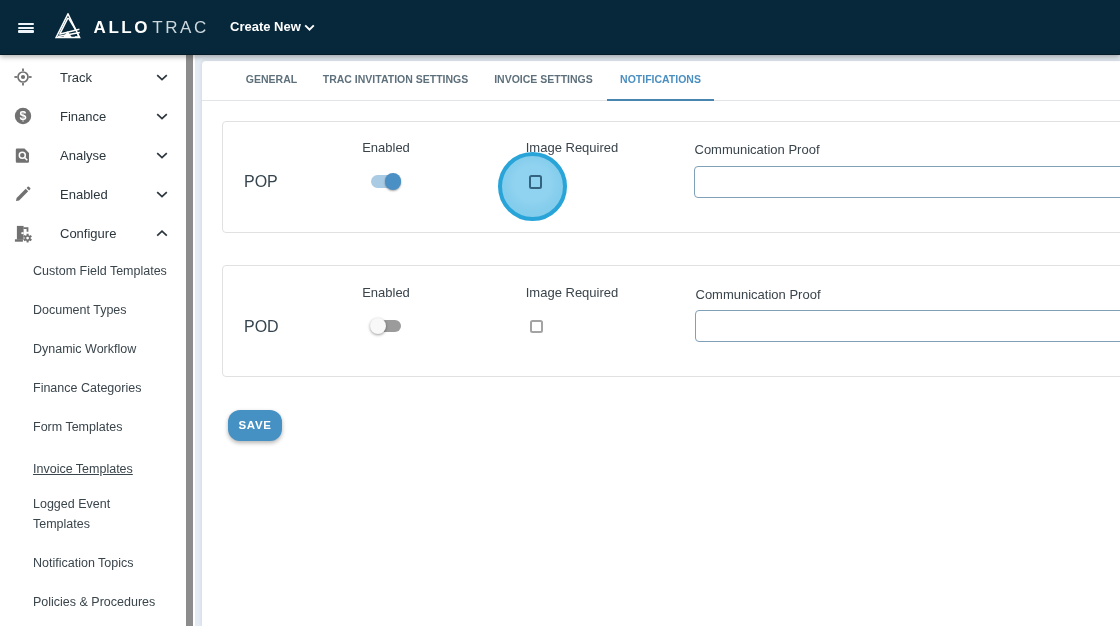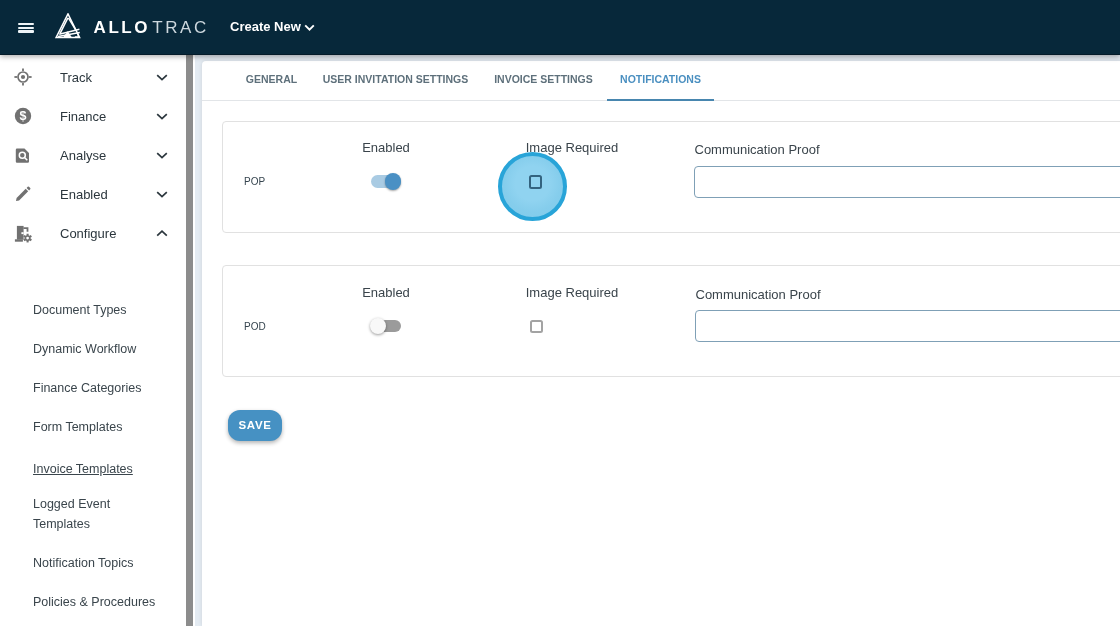--- a/index.html
+++ b/index.html
@@ -21,36 +21,36 @@
   .icon { position:absolute; left:14px; }
   
   #mainbg { position:absolute; left:194.5px; top:55px; width:925.5px; height:571px; background:#e4ebf2; }
   #paper { position:absolute; left:201.5px; top:61px; width:940px; height:565px; background:#ffffff; border-top-left-radius:4px; box-shadow:0 0 4px rgba(0,0,0,0.10); }
   .tab { position:absolute; top:73px; transform:translateX(-50%); font-size:10.5px; font-weight:700; letter-spacing:0px; color:#5e707b; white-space:nowrap; z-index:5; }
   #tabline { position:absolute; left:202px; top:100px; width:918px; height:1px; background:#e2e5e8; z-index:4; }
   #tabind { position:absolute; left:607px; top:98.5px; width:107px; height:2.5px; background:#4886af; z-index:6; }
   .card { position:absolute; left:222px; width:914px; height:112px; background:#fff; border:1px solid #e1e1e1; border-radius:4px; }
   .rowlabel { position:absolute; transform:translateX(-50%); font-size:13px; color:#3a444b; line-height:14px; white-space:nowrap; }
   .cplabel { position:absolute; font-size:13px; color:#3a444b; line-height:14px; white-space:nowrap; }
-  .biglabel { position:absolute; left:244px; font-size:10px; color:#36454f; line-height:18px; }
+  .biglabel { position:absolute; left:244px; font-size:16px; color:#36454f; line-height:18px; }
   .input { position:absolute; width:440px; height:32px; background:#fff; border:1px solid #7fa0b6; border-radius:4px; }
   .track { position:absolute; width:30.5px; height:12.5px; border-radius:6.5px; }
   .thumb { position:absolute; width:16.5px; height:16.5px; border-radius:50%; }
   .checkbox { position:absolute; width:13.5px; height:13.5px; border-radius:2.5px; background:transparent; }
   #halo { position:absolute; left:497.5px; top:151.7px; width:69.5px; height:69.5px; border-radius:50%; border:4.5px solid #28a4d8; background:radial-gradient(circle at 50% 45%, #90d3f0 0 38%, #85cdec 62%, #7fcaea 100%); z-index:3; }
   #save { position:absolute; left:228px; top:410.3px; width:54px; height:30.8px; background:#4691c3; border-radius:12px; box-shadow:0 2px 4px rgba(0,0,0,0.3); color:#ffffff; font-size:11.5px; font-weight:700; letter-spacing:0.6px; text-align:center; line-height:30.8px; }
 </style>
 </head>
 <body>
 
 <div id="mainbg"></div>
 <div id="paper"></div>
 
 <div class="tab" style="left:271.5px;">GENERAL</div>
-<div class="tab" style="left:395.5px;">USER INVITATION SETTINGS</div>
+<div class="tab" style="left:395.5px;">TRAC INVITATION SETTINGS</div>
 <div class="tab" style="left:543.5px;">INVOICE SETTINGS</div>
 <div class="tab" style="left:660.5px; color:#4a8fc0;">NOTIFICATIONS</div>
 <div id="tabline"></div>
 <div id="tabind"></div>
 
 <div class="card" style="top:120.6px;"></div>
 <div class="biglabel" style="top:173px;">POP</div>
 <div class="rowlabel" style="left:386px; top:141px;">Enabled</div>
 <div class="track" style="left:370.5px; top:175px; background:#a9cbe3;"></div>
 <div class="thumb" style="left:384.5px; top:173px; background:#4a90c4; box-shadow:0 1px 2px rgba(0,0,0,0.35);"></div>
@@ -131,20 +131,21 @@
   <svg class="chev" style="top:97px;" width="12" height="7" viewBox="0 0 12 7">
       <path d="M1.2 1.2 L6 5.7 L10.8 1.2" stroke="#2b363d" stroke-width="1.7" fill="none"></path>
     </svg>
   <svg class="chev" style="top:136px;" width="12" height="7" viewBox="0 0 12 7">
       <path d="M1.2 1.2 L6 5.7 L10.8 1.2" stroke="#2b363d" stroke-width="1.7" fill="none"></path>
     </svg>
   <svg class="chev" style="top:175px;" width="12" height="7" viewBox="0 0 12 7">
       <path d="M1.2 5.7 L6 1.2 L10.8 5.7" stroke="#2b363d" stroke-width="1.7" fill="none"></path>
     </svg>
 
+  <div class="sitem" style="top:206.7px;">Custom Field Templates</div>
   <div class="sitem" style="top:245.7px;">Document Types</div>
   <div class="sitem" style="top:284.7px;">Dynamic Workflow</div>
   <div class="sitem" style="top:323.7px;">Finance Categories</div>
   <div class="sitem" style="top:362.7px;">Form Templates</div>
   <div class="sitem" style="top:405px;text-decoration:underline;">Invoice Templates</div>
   <div class="sitem" style="top:440.2px; width:120px;">Logged Event Templates</div>
   <div class="sitem" style="top:499.2px;">Notification Topics</div>
   <div class="sitem" style="top:538.2px;">Policies &amp; Procedures</div>
 </div>
 <div id="sthumb"></div>

